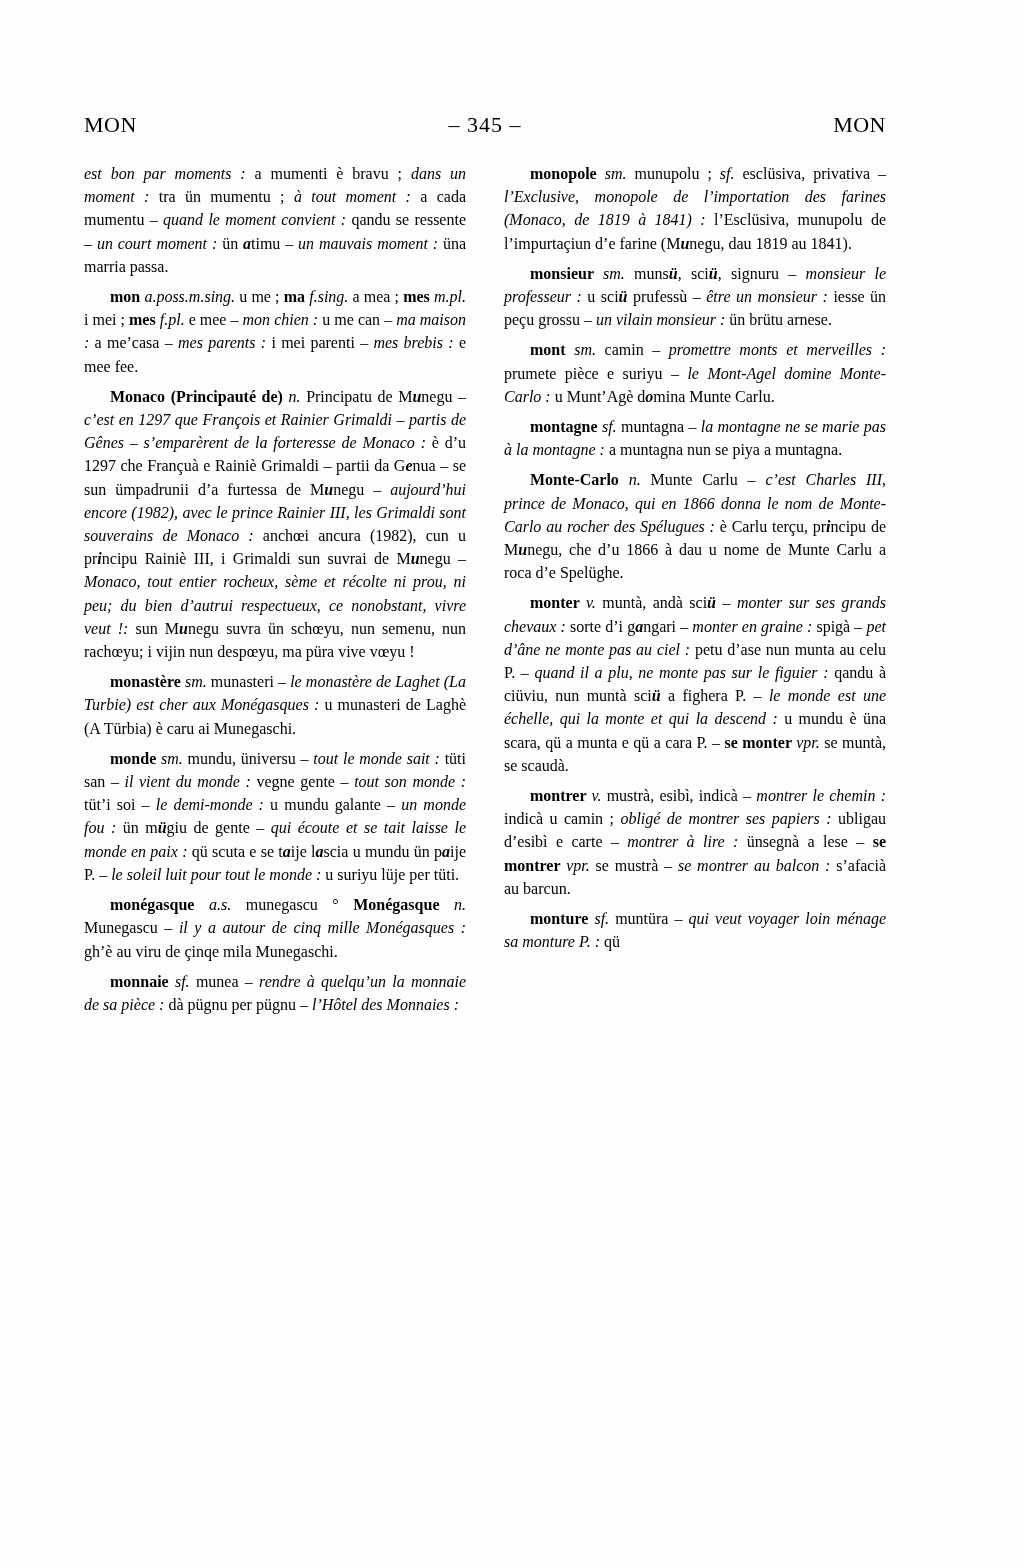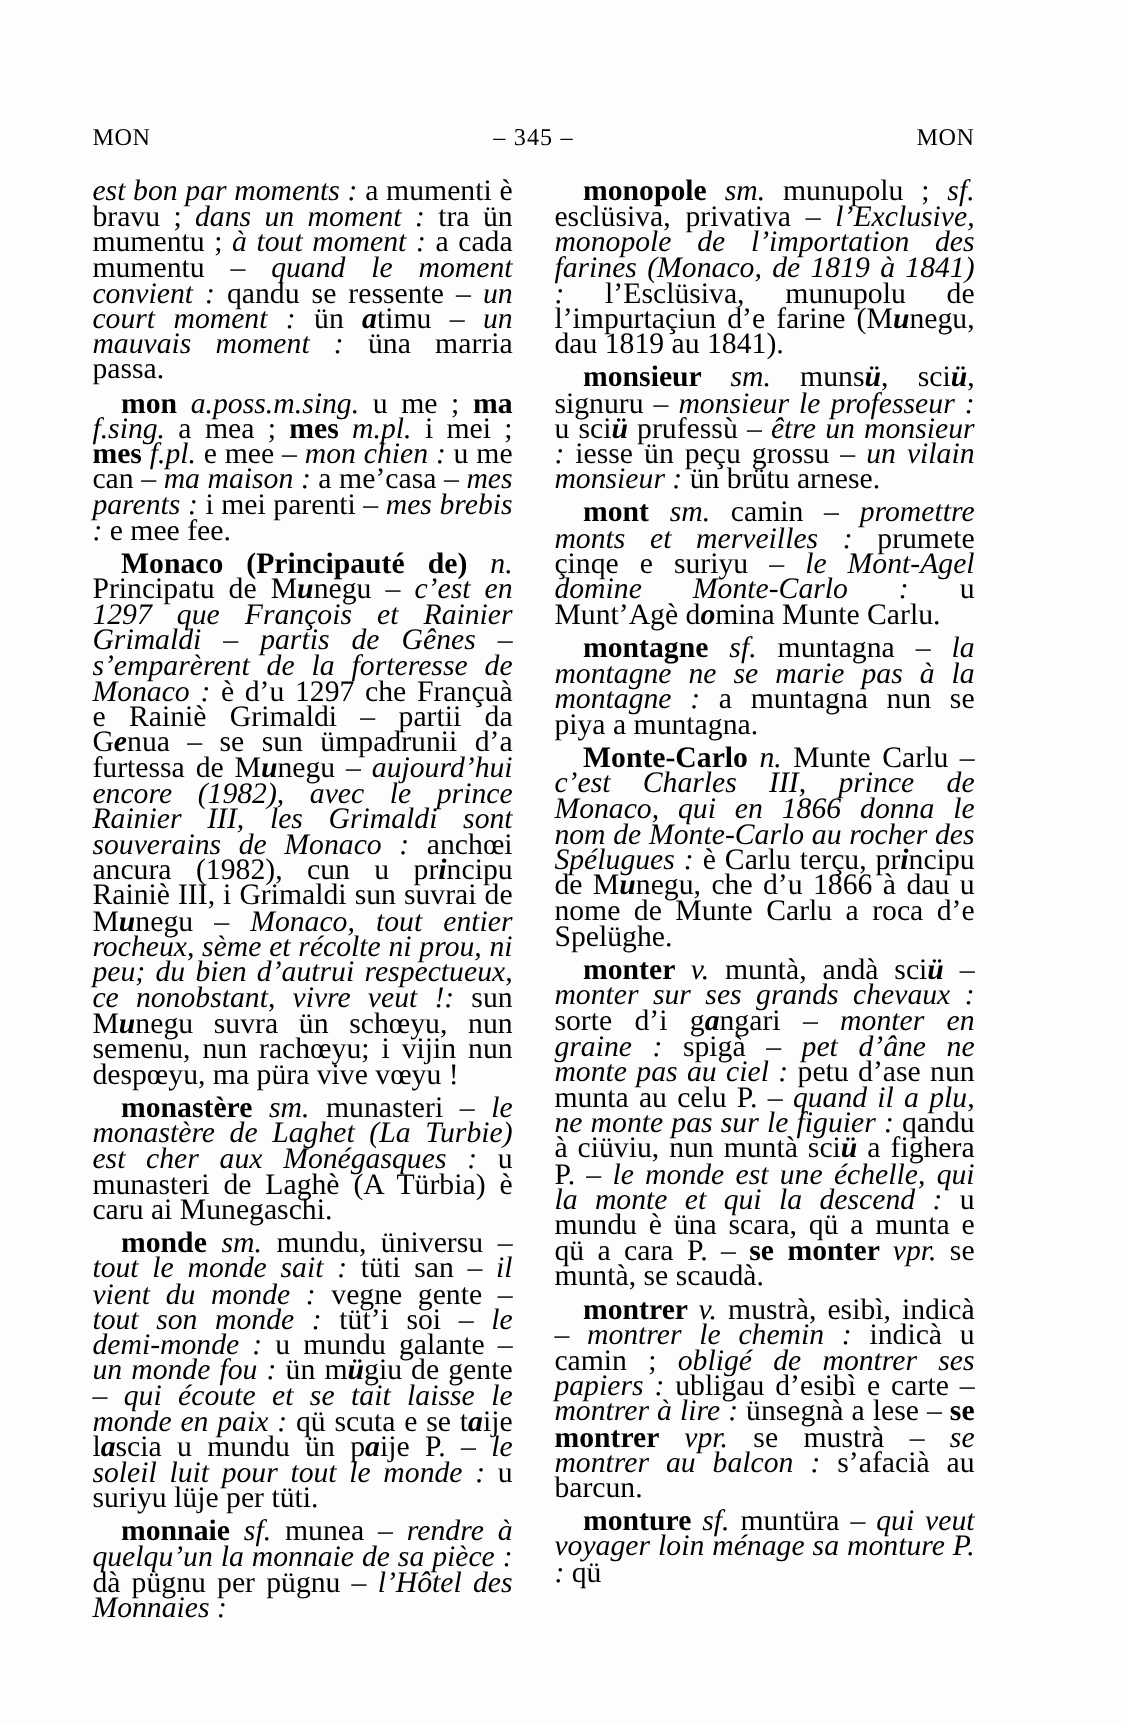--- a/index.html
+++ b/index.html
@@ -32,21 +32,21 @@
   .columns {
     position: absolute;
     left: 84px;
     top: 162px;
     width: 802px;
     display: flex;
     gap: 38px;
   }
   .col {
     width: 382px;
-    font-size: 27px;
+    font-size: 16px;
     line-height: 23.2px;
     text-align: justify;
     hyphens: none;
   }
   p.entry {
     margin: 0;
     padding: 0;
     text-indent: 26px;
     margin-top: 7px;
   }
@@ -66,26 +66,27 @@
     <span class="page-num">– 345 –</span>
     <span class="gw-right">MON</span>
   </div>
   <div class="columns">
     <div class="col">
         <p class="entry cont"><span class="s-i">est bon par moments : </span><span class="s-r">a mumenti è bravu ; </span><span class="s-i">dans un moment : </span><span class="s-r">tra ün mumentu ; </span><span class="s-i">à tout moment : </span><span class="s-r">a cada mumentu – </span><span class="s-i">quand le moment convient : </span><span class="s-r">qandu se ressente – </span><span class="s-i">un court moment : </span><span class="s-r">ün </span><span class="s-bi">a</span><span class="s-r">timu – </span><span class="s-i">un mauvais moment : </span><span class="s-r">üna marria passa.</span></p>
         <p class="entry"><span class="s-b">mon </span><span class="s-i">a.poss.m.sing. </span><span class="s-r">u me ; </span><span class="s-b">ma </span><span class="s-i">f.sing. </span><span class="s-r">a mea ; </span><span class="s-b">mes </span><span class="s-i">m.pl. </span><span class="s-r">i mei ; </span><span class="s-b">mes </span><span class="s-i">f.pl. </span><span class="s-r">e mee – </span><span class="s-i">mon chien : </span><span class="s-r">u me can – </span><span class="s-i">ma maison : </span><span class="s-r">a me’casa – </span><span class="s-i">mes parents : </span><span class="s-r">i mei parenti – </span><span class="s-i">mes brebis : </span><span class="s-r">e mee fee.</span></p>
         <p class="entry"><span class="s-b">Monaco (Principauté de) </span><span class="s-i">n. </span><span class="s-r">Principatu de M</span><span class="s-bi">u</span><span class="s-r">negu – </span><span class="s-i">c’est en 1297 que François et Rainier Grimaldi – partis de Gênes – s’emparèrent de la forteresse de Monaco : </span><span class="s-r">è d’u 1297 che Françuà e Rainiè Grimaldi – partii da G</span><span class="s-bi">e</span><span class="s-r">nua – se sun ümpadrunii d’a furtessa de M</span><span class="s-bi">u</span><span class="s-r">negu – </span><span class="s-i">aujourd’hui encore (1982), avec le prince Rainier III, les Grimaldi sont souverains de Monaco : </span><span class="s-r">anchœi ancura (1982), cun u pr</span><span class="s-bi">i</span><span class="s-r">ncipu Rainiè III, i Grimaldi sun suvrai de M</span><span class="s-bi">u</span><span class="s-r">negu – </span><span class="s-i">Monaco, tout entier rocheux, sème et récolte ni prou, ni peu; du bien d’autrui respectueux, ce nonobstant, vivre veut !: </span><span class="s-r">sun M</span><span class="s-bi">u</span><span class="s-r">negu suvra ün schœyu, nun semenu, nun rachœyu; i vijin nun despœyu, ma püra vive vœyu !</span></p>
         <p class="entry"><span class="s-b">monastère </span><span class="s-i">sm. </span><span class="s-r">munasteri – </span><span class="s-i">le monastère de Laghet (La Turbie) est cher aux Monégasques : </span><span class="s-r">u munasteri de Laghè (A Türbia) è caru ai Munegaschi.</span></p>
         <p class="entry"><span class="s-b">monde </span><span class="s-i">sm. </span><span class="s-r">mundu, üniversu – </span><span class="s-i">tout le monde sait : </span><span class="s-r">tüti san – </span><span class="s-i">il vient du monde : </span><span class="s-r">vegne gente – </span><span class="s-i">tout son monde : </span><span class="s-r">tüt’i soi – </span><span class="s-i">le demi-monde : </span><span class="s-r">u mundu galante – </span><span class="s-i">un monde fou : </span><span class="s-r">ün m</span><span class="s-bi">ü</span><span class="s-r">giu de gente – </span><span class="s-i">qui écoute et se tait laisse le monde en paix : </span><span class="s-r">qü scuta e se t</span><span class="s-bi">a</span><span class="s-r">ije l</span><span class="s-bi">a</span><span class="s-r">scia u mundu ün p</span><span class="s-bi">a</span><span class="s-r">ije P. – </span><span class="s-i">le soleil luit pour tout le monde : </span><span class="s-r">u suriyu lüje per tüti.</span></p>
+        <p class="entry"><span class="s-b">monégasque </span><span class="s-i">a.s. </span><span class="s-r">munegascu ° </span><span class="s-b">Monégasque </span><span class="s-i">n. </span><span class="s-r">Munegascu – </span><span class="s-i">il y a autour de cinq mille Monégasques : </span><span class="s-r">gh’è au viru de çinqe mila Munegaschi.</span></p>
         <p class="entry"><span class="s-b">monnaie </span><span class="s-i">sf. </span><span class="s-r">munea – </span><span class="s-i">rendre à quelqu’un la monnaie de sa pièce : </span><span class="s-r">dà pügnu per pügnu – </span><span class="s-i">l’Hôtel des Monnaies :</span></p>
       </div>
     <div class="col">
         <p class="entry"><span class="s-b">monopole </span><span class="s-i">sm. </span><span class="s-r">munupolu ; </span><span class="s-i">sf. </span><span class="s-r">esclüsiva, privativa – </span><span class="s-i">l’Exclusive, monopole de l’importation des farines (Monaco, de 1819 à 1841) : </span><span class="s-r">l’Esclüsiva, munupolu de l’impurtaçiun d’e farine (M</span><span class="s-bi">u</span><span class="s-r">negu, dau 1819 au 1841).</span></p>
         <p class="entry"><span class="s-b">monsieur </span><span class="s-i">sm. </span><span class="s-r">muns</span><span class="s-bi">ü</span><span class="s-r">, sci</span><span class="s-bi">ü</span><span class="s-r">, signuru – </span><span class="s-i">monsieur le professeur : </span><span class="s-r">u sci</span><span class="s-bi">ü</span><span class="s-r"> prufessù – </span><span class="s-i">être un monsieur : </span><span class="s-r">iesse ün peçu grossu – </span><span class="s-i">un vilain monsieur : </span><span class="s-r">ün brütu arnese.</span></p>
-        <p class="entry"><span class="s-b">mont </span><span class="s-i">sm. </span><span class="s-r">camin – </span><span class="s-i">promettre monts et merveilles : </span><span class="s-r">prumete çinqe e suriyu – </span><span class="s-i">le Mont-Agel domine Monte-Carlo : </span><span class="s-r">u Munt’Agè d</span><span class="s-bi">o</span><span class="s-r">mina Munte Carlu.</span></p>
+        <p class="entry"><span class="s-b">mont </span><span class="s-i">sm. </span><span class="s-r">camin – </span><span class="s-i">promettre monts et merveilles : </span><span class="s-r">prumete pièce e suriyu – </span><span class="s-i">le Mont-Agel domine Monte-Carlo : </span><span class="s-r">u Munt’Agè d</span><span class="s-bi">o</span><span class="s-r">mina Munte Carlu.</span></p>
         <p class="entry"><span class="s-b">montagne </span><span class="s-i">sf. </span><span class="s-r">muntagna – </span><span class="s-i">la montagne ne se marie pas à la montagne : </span><span class="s-r">a muntagna nun se piya a muntagna.</span></p>
         <p class="entry"><span class="s-b">Monte-Carlo </span><span class="s-i">n. </span><span class="s-r">Munte Carlu – </span><span class="s-i">c’est Charles III, prince de Monaco, qui en 1866 donna le nom de Monte-Carlo au rocher des Spélugues : </span><span class="s-r">è Carlu terçu, pr</span><span class="s-bi">i</span><span class="s-r">ncipu de M</span><span class="s-bi">u</span><span class="s-r">negu, che d’u 1866 à dau u nome de Munte Carlu a roca d’e Spelüghe.</span></p>
         <p class="entry"><span class="s-b">monter </span><span class="s-i">v. </span><span class="s-r">muntà, andà sci</span><span class="s-bi">ü</span><span class="s-r"> – </span><span class="s-i">monter sur ses grands chevaux : </span><span class="s-r">sorte d’i g</span><span class="s-bi">a</span><span class="s-r">ngari – </span><span class="s-i">monter en graine : </span><span class="s-r">spigà – </span><span class="s-i">pet d’âne ne monte pas au ciel : </span><span class="s-r">petu d’ase nun munta au celu P. – </span><span class="s-i">quand il a plu, ne monte pas sur le figuier : </span><span class="s-r">qandu à ciüviu, nun muntà sci</span><span class="s-bi">ü</span><span class="s-r"> a fighera P. – </span><span class="s-i">le monde est une échelle, qui la monte et qui la descend : </span><span class="s-r">u mundu è üna scara, qü a munta e qü a cara P. – </span><span class="s-b">se monter </span><span class="s-i">vpr. </span><span class="s-r">se muntà, se scaudà.</span></p>
         <p class="entry"><span class="s-b">montrer </span><span class="s-i">v. </span><span class="s-r">mustrà, esibì, indicà – </span><span class="s-i">montrer le chemin : </span><span class="s-r">indicà u camin ; </span><span class="s-i">obligé de montrer ses papiers : </span><span class="s-r">ubligau d’esibì e carte – </span><span class="s-i">montrer à lire : </span><span class="s-r">ünsegnà a lese – </span><span class="s-b">se montrer </span><span class="s-i">vpr. </span><span class="s-r">se mustrà – </span><span class="s-i">se montrer au balcon : </span><span class="s-r">s’afacià au barcun.</span></p>
         <p class="entry"><span class="s-b">monture </span><span class="s-i">sf. </span><span class="s-r">muntüra – </span><span class="s-i">qui veut voyager loin ménage sa monture P. : </span><span class="s-r">qü</span></p>
       </div>
   </div>
 </div>
 
 </body></html>

